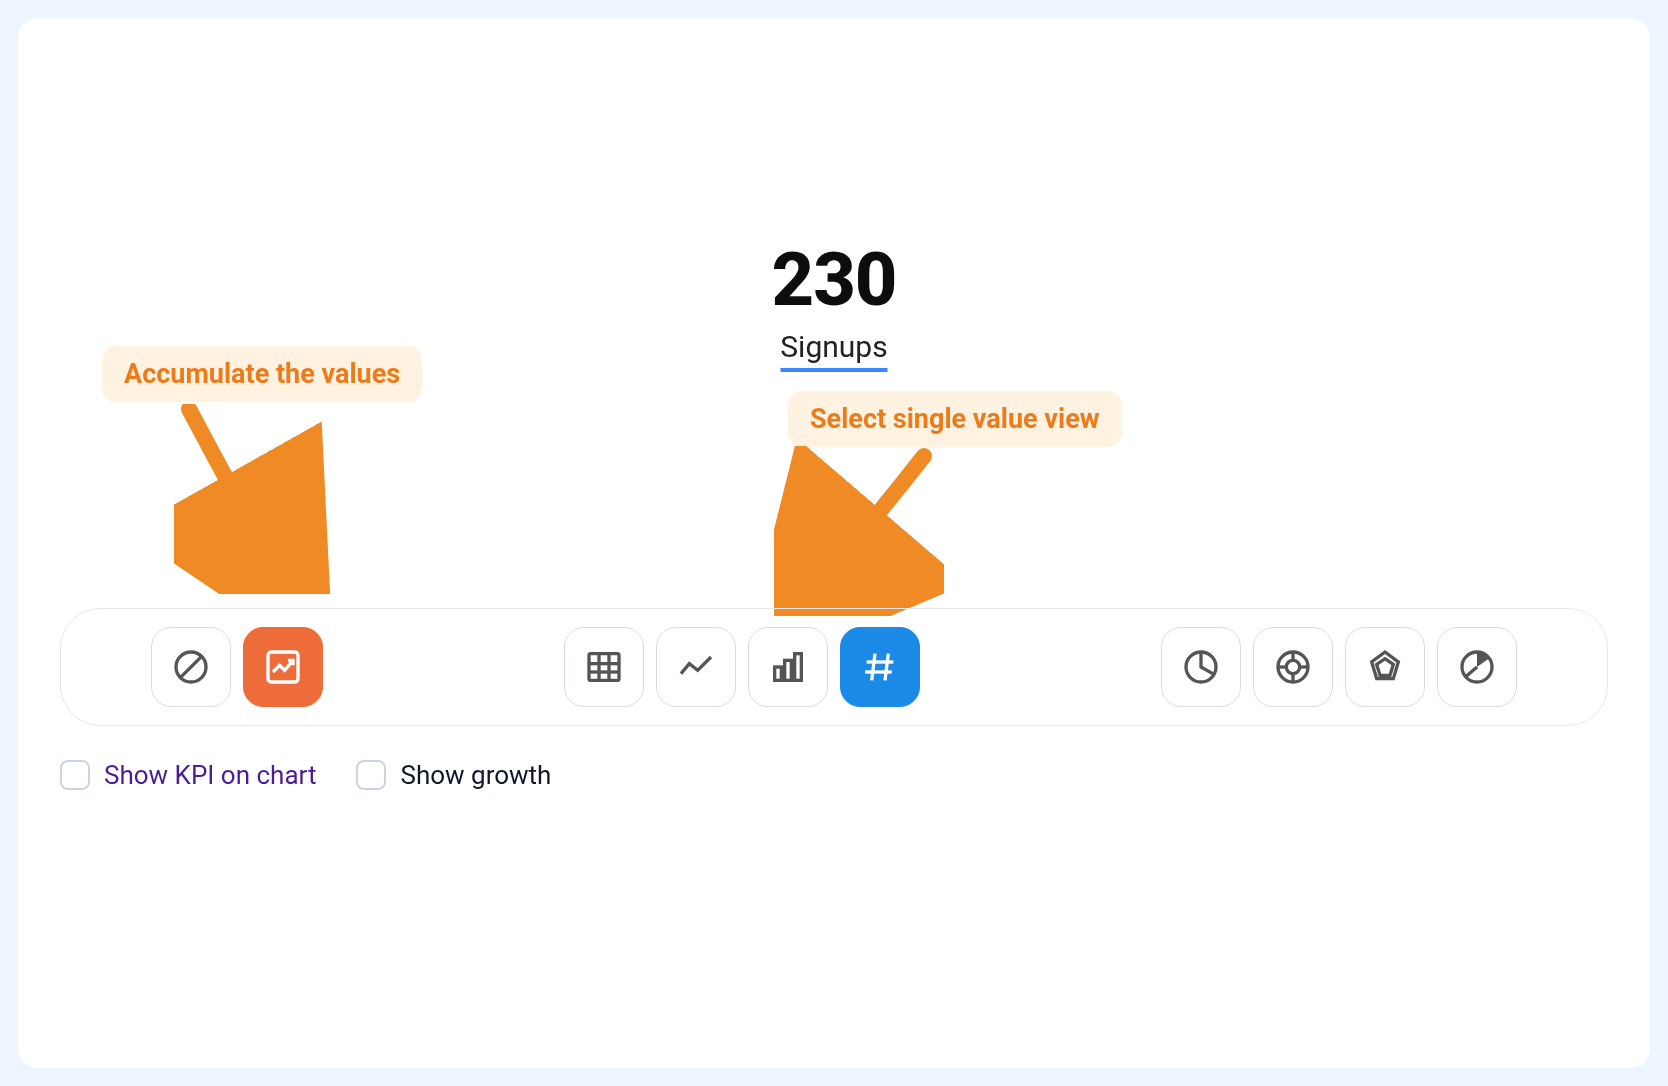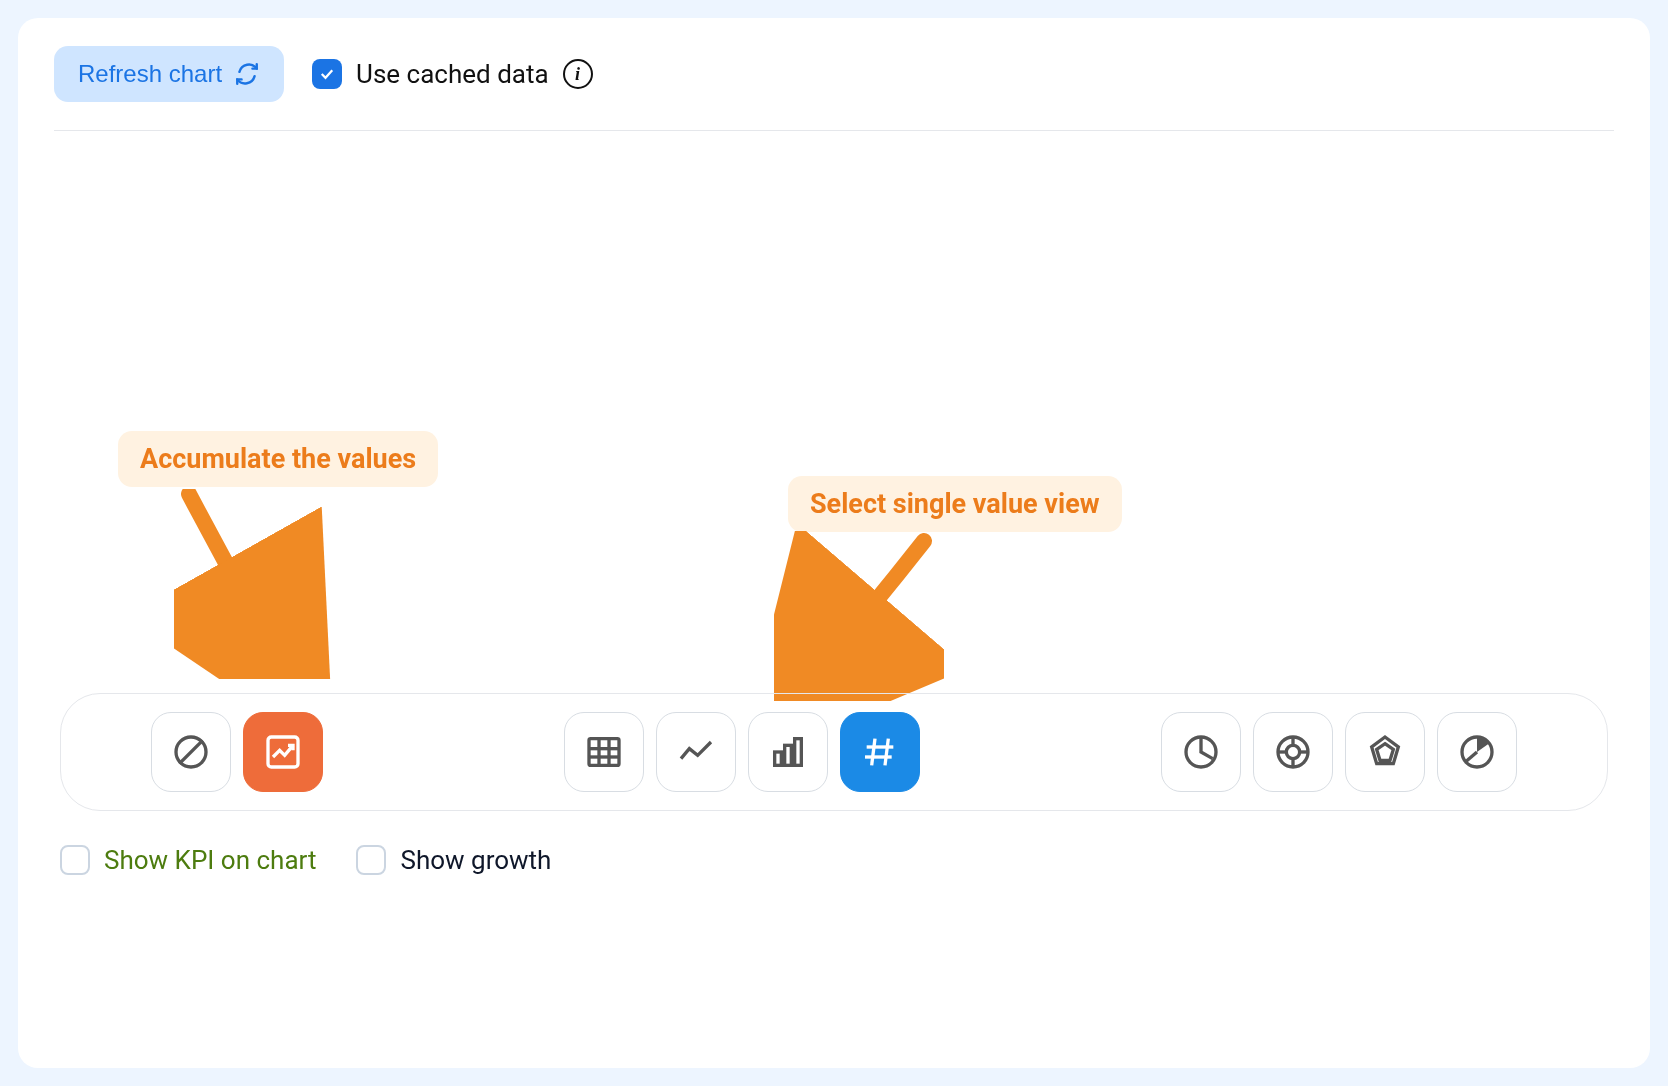--- a/index.html
+++ b/index.html
@@ -72,21 +72,21 @@
   .annotation {
     position: absolute;
     background: #fff2e1;
     color: #ec7c1b;
     font-size: 27px;
     font-weight: 700;
     padding: 12px 22px;
     border-radius: 14px;
     white-space: nowrap;
   }
-  .ann-left { left: 64px; top: 300px; }
+  .ann-left { left: 48px; top: 300px; }
   .ann-right { left: 734px; top: 345px; }
 
   .arrow { position: absolute; pointer-events: none; }
 
   .viewbar {
     position: absolute;
     left: 6px; right: 6px; bottom: 0;
     border: 1.5px solid #e5e7eb;
     border-radius: 40px;
     height: 118px;
@@ -110,52 +110,35 @@
   .vb-btn.active-blue { background: #1b8ae6; border-color: #1b8ae6; }
   .vb-btn.active-blue svg { stroke: #fff; }
 
   .footer {
     display: flex; align-items: center; gap: 40px;
     margin-top: 34px;
     padding-left: 6px;
   }
   .footer .opt { display: inline-flex; align-items: center; gap: 14px; }
   .footer .opt .lbl { font-size: 26px; }
-  .footer .opt.muted .lbl { color: #4d7c0f; }
+  .footer .opt.muted .lbl { color: #4c1d95; }
   .footer .opt .lbl.dark { color: #0f172a; }
 </style>
 </head>
 <body>
 
 <div class="panel">
 
-  <div class="topbar">
-    <button class="refresh-btn">
-      <span>Refresh chart</span>
-      <svg viewBox="0 0 24 24" fill="none" stroke="#1b74e4" stroke-width="2.2" stroke-linecap="round">
-        <path d="M21 7a9 9 0 0 0-16 3"></path>
-        <polyline points="21 3 21 7 17 7"></polyline>
-        <path d="M3 17a9 9 0 0 0 16-3"></path>
-        <polyline points="3 21 3 17 7 17"></polyline>
-      </svg>
-    </button>
-
-    <div class="cache-row">
-      <span class="checkbox checked">
-        <svg viewBox="0 0 24 24">
-            <polyline points="5 12 10 17 19 7"></polyline>
-          </svg>
-      </span>
-      <span class="cache-label">Use cached data</span>
-      <span class="info-icon">i</span>
-    </div>
-  </div>
 
   <div class="stage">
 
+    <div class="kpi">
+      <div class="kpi-value">230</div>
+      <div class="kpi-label">Signups</div>
+    </div>
 
     <div class="annotation ann-left">Accumulate the values</div>
     <div class="annotation ann-right">Select single value view</div>
 
     <svg class="arrow" style="left:120px; top:358px;" width="160" height="190" viewBox="0 0 160 190">
       <defs>
           <marker id="ah1" markerWidth="14" markerHeight="14" refX="7" refY="7" orient="auto">
         <polygon points="0,0 14,7 0,14" fill="#f08a24"></polygon>
           </marker>
         </defs>

